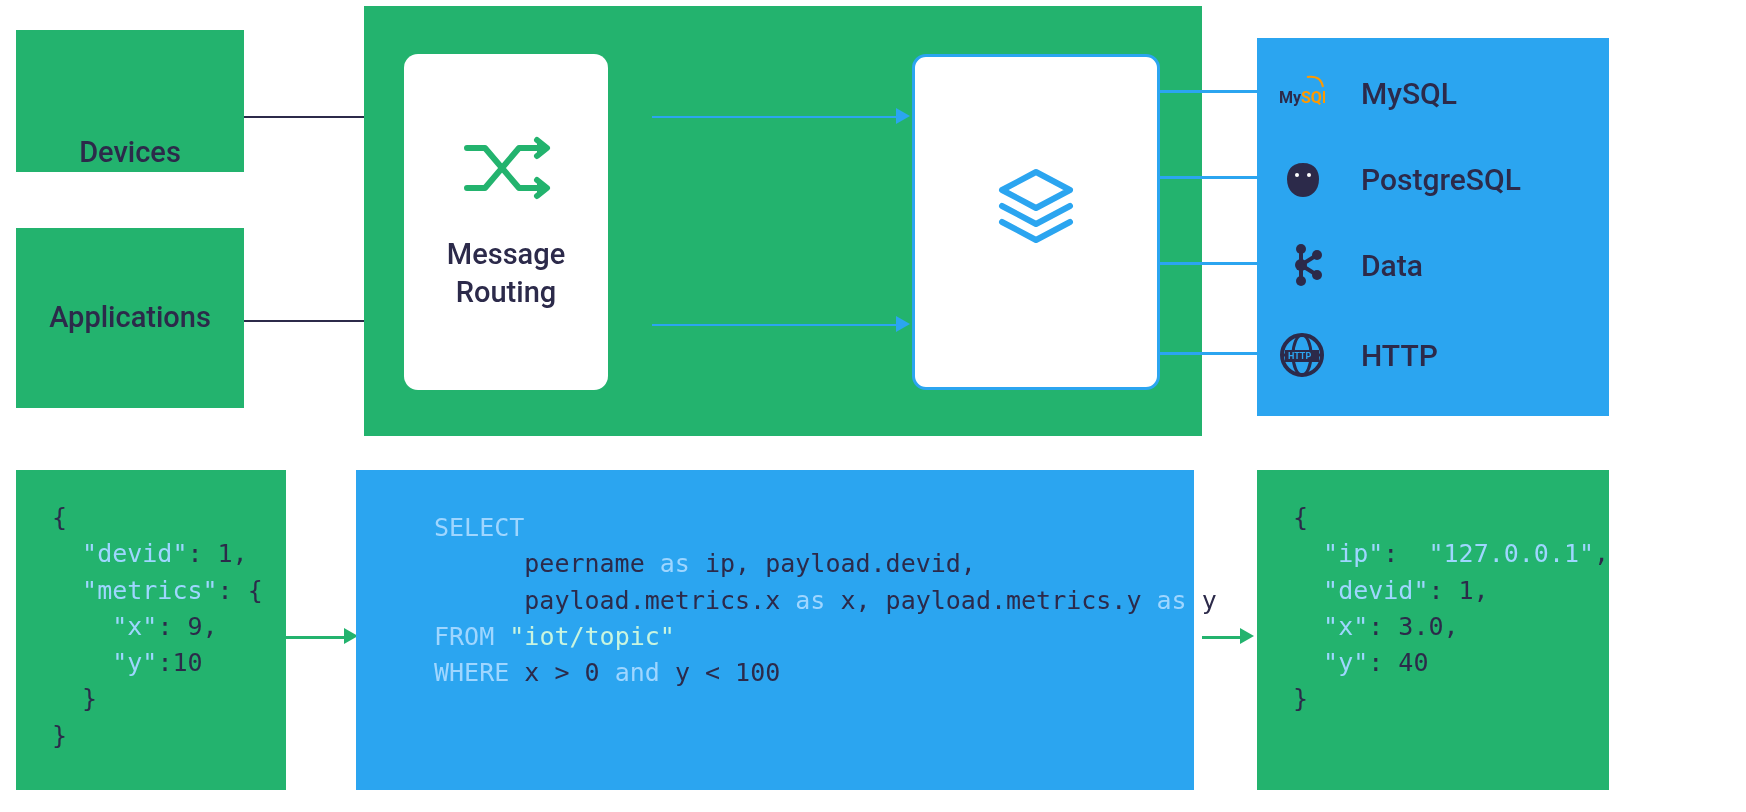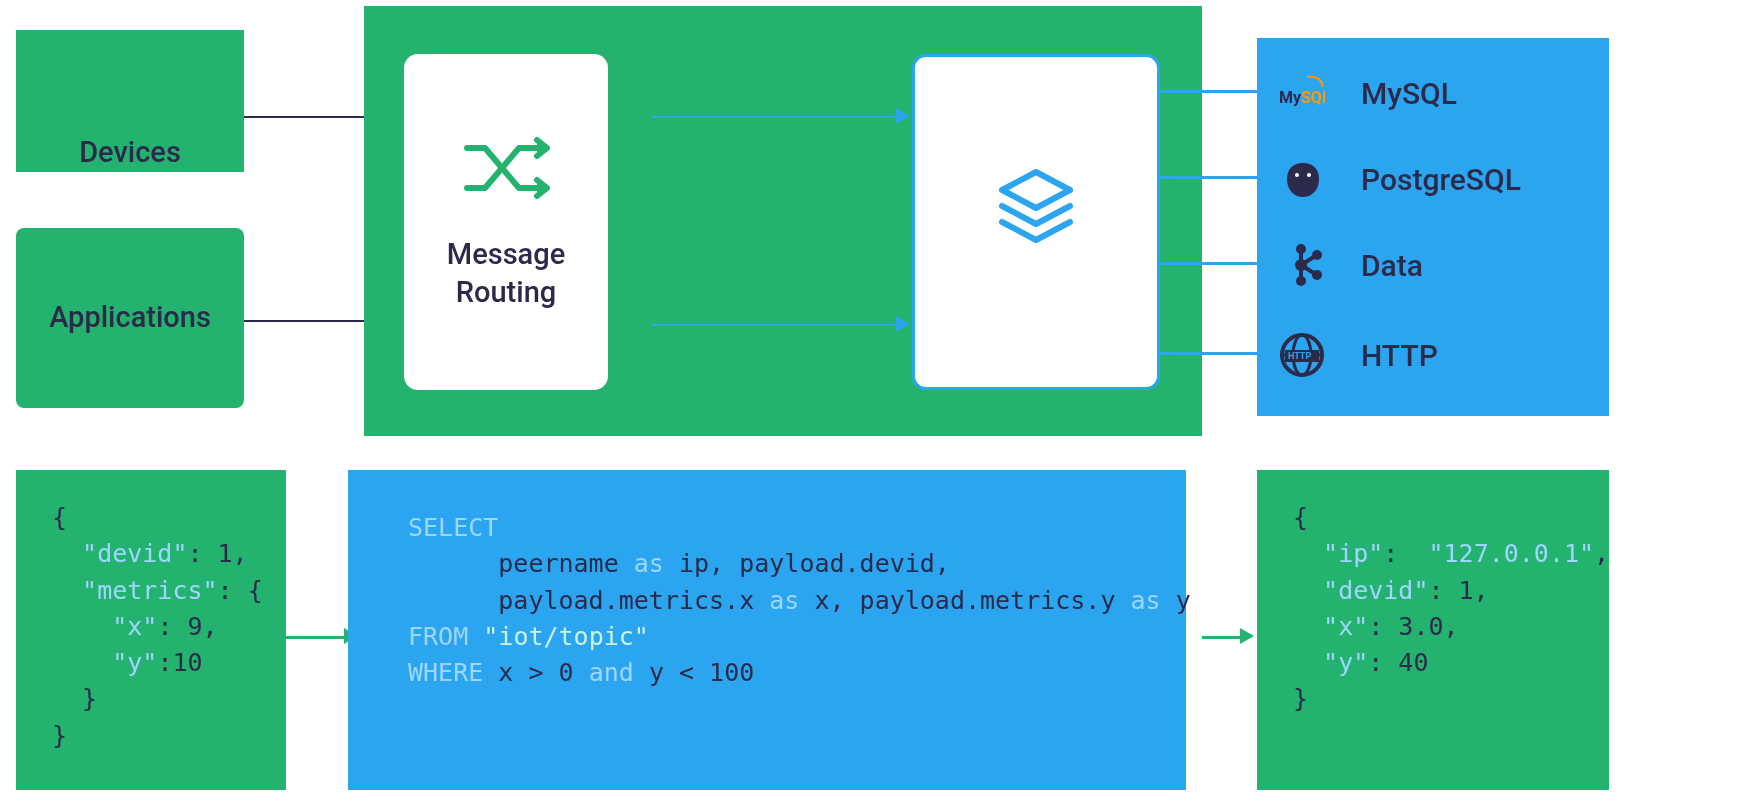--- a/index.html
+++ b/index.html
@@ -86,21 +86,21 @@
   .arrow-head-blue { border-left: 14px solid #2ba5f0; }
   .arrow-head-green { border-left: 14px solid #23b36e; }
 </style>
 </head>
 <body>
 
 <div class="green-box" style="left:16px; top:30px; width:228px; height:142px; display:flex; align-items:flex-end; justify-content:center;">
   <span class="dark-label">Devices</span>
 </div>
 
-<div class="green-box" style="left:16px; top:228px; width:228px; height:180px; display:flex; align-items:center; justify-content:center;border-radius:8px;">
+<div class="green-box" style="left:16px; top:228px; width:228px; height:180px; display:flex; align-items:center; justify-content:center;">
   <span class="dark-label">Applications</span>
 </div>
 
 <div class="arrow arrow-black" style="left:244px; top:116px; width:120px;"></div>
 <div class="arrow arrow-black" style="left:244px; top:320px; width:120px;"></div>
 
 <div class="green-box" style="left:364px; top:6px; width:838px; height:430px;"></div>
 
 <div class="white-card" style="left:404px; top:54px; width:204px; height:336px;">
   <div style="margin-bottom:28px;">
@@ -207,21 +207,21 @@
   <span class="s">"metrics"</span><span class="v">: {</span>
     <span class="s">"x"</span><span class="v">: 9,</span>
     <span class="s">"y"</span><span class="v">:10</span>
   <span class="v">}</span>
 <span class="v">}</span></pre>
 </div>
 
 <div class="arrow arrow-green" style="left:286px; top:636px; width:60px; height:3px;"></div>
 <div class="arrow-head arrow-head-green" style="left:344px; top:628px;"></div>
 
-<div class="blue-box code-box sql-box" style="left:348px; top:470px; width:838px; height:320px; padding:40px 60px;">
+<div class="blue-box code-box sql-box" style="left:356px; top:470px; width:838px; height:320px; padding:40px 78px;">
   <pre style="white-space:pre;"><span class="kw">SELECT</span>
       <span class="v">peername</span> <span class="as">as</span> <span class="v">ip, payload.devid,</span>
       <span class="v">payload.metrics.x</span> <span class="as">as</span> <span class="v">x, payload.metrics.y</span> <span class="as">as</span> <span class="v">y</span>
 <span class="kw">FROM</span> <span class="str">"iot/topic"</span>
 <span class="kw">WHERE</span> <span class="v">x &gt; 0</span> <span class="and">and</span> <span class="v">y &lt; 100</span></pre>
 </div>
 
 <div class="arrow arrow-green" style="left:1202px; top:636px; width:40px; height:3px;"></div>
 <div class="arrow-head arrow-head-green" style="left:1240px; top:628px;"></div>
 

